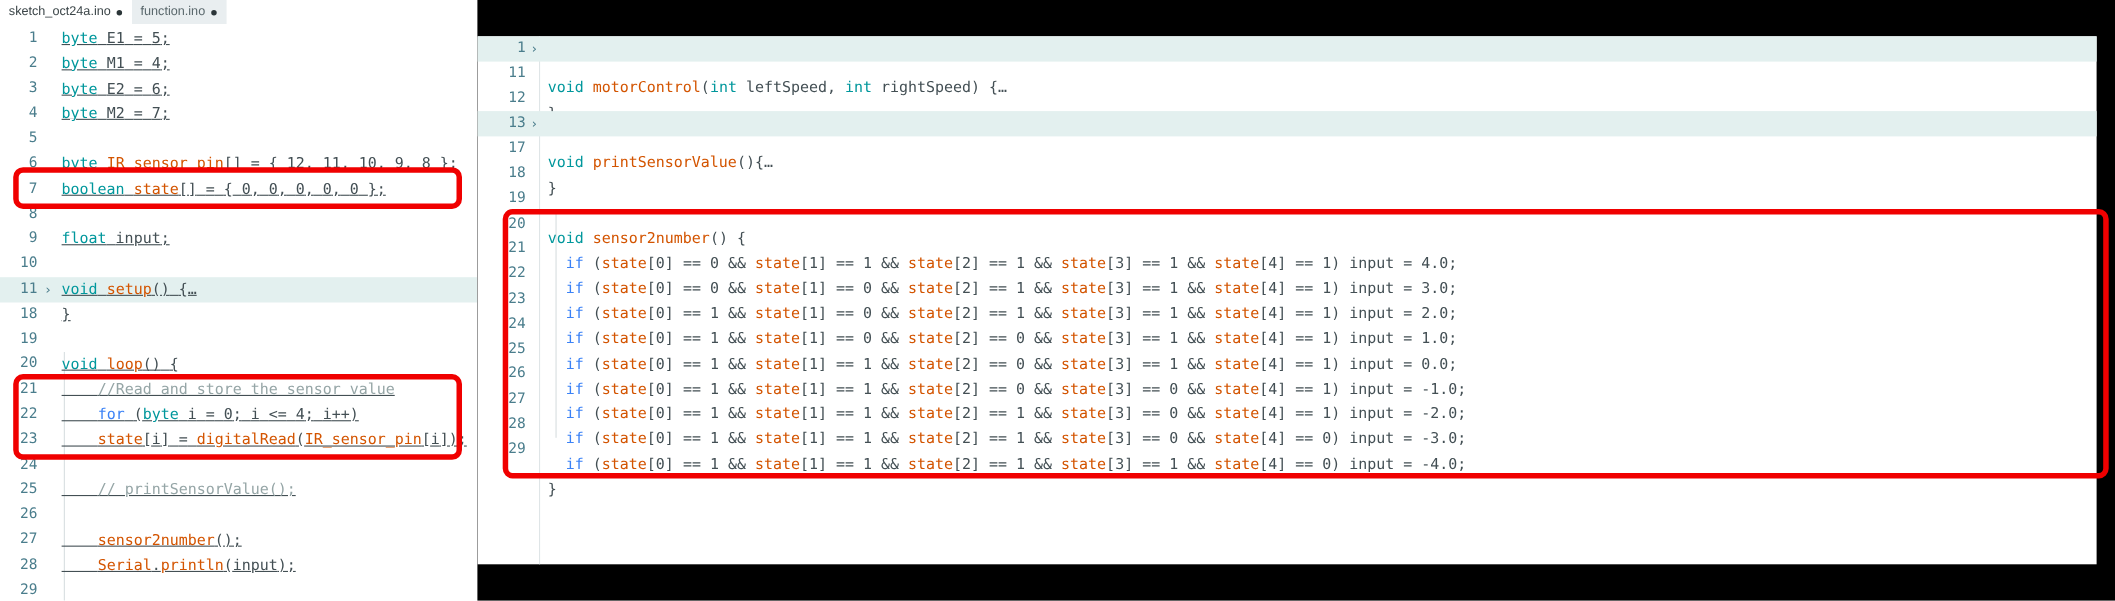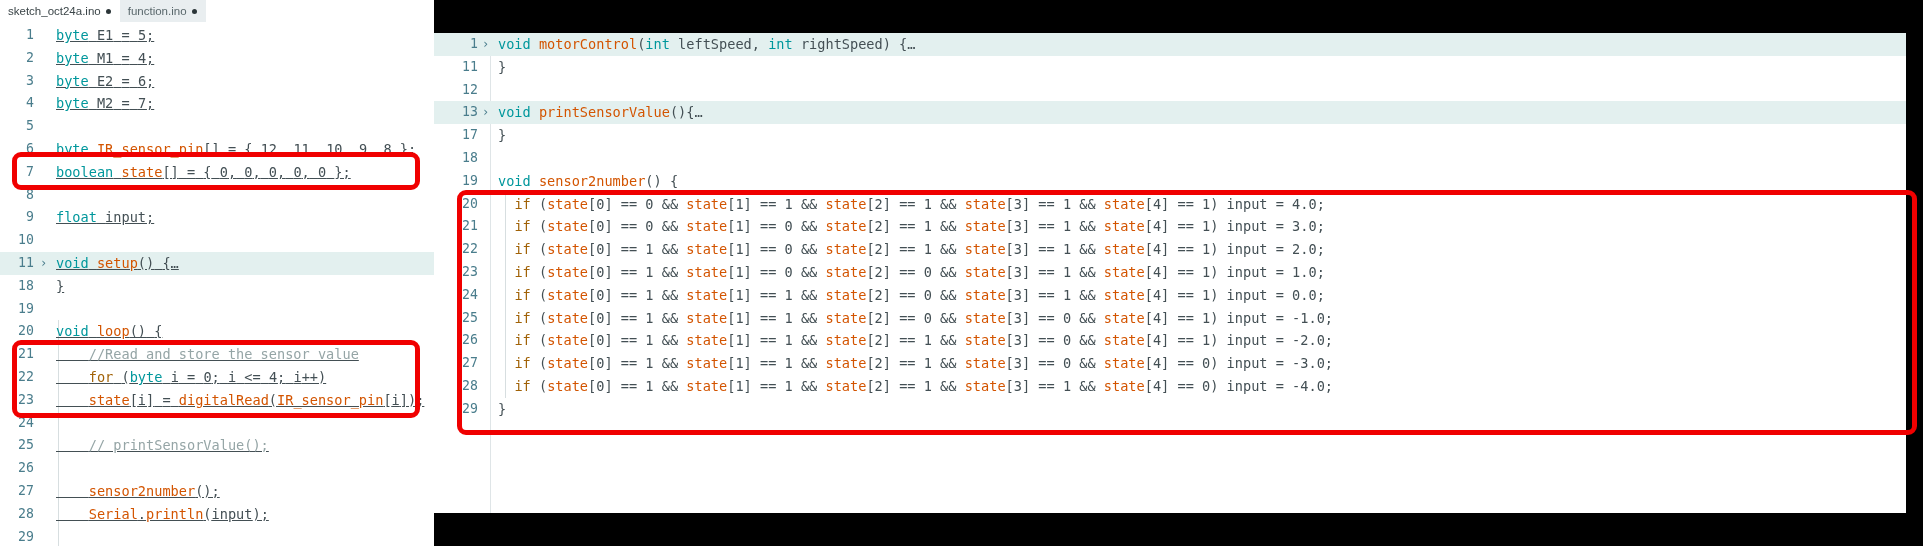--- a/index.html
+++ b/index.html
@@ -102,33 +102,33 @@
   }
   #right-white {
     position: absolute; left: 0px; top: 33px;
     width: 1472px; height: 480px;
     background: #ffffff;
   }
   #right-code { position: absolute; left: 0px; top: 33px; width: 1472px; }
   #right-code .ln { height: 22.8px; }
   #right-code .ln .num { left: 8px; width: 36px; }
   #right-code .ln .fold { left: 48px; }
-  #right-code .ln .txt { left: 64px; }
+  #right-code .ln .txt { left: 64px; margin-top: 36px; }
   #right-code .ln.folded { width: 1472px; }
   #right-gutter-line {
     position: absolute; left: 56px; top: 33px; width: 1px; height: 480px;
     background: #dfe5e7;
   }
   #right-indent-guide {
     position: absolute; left: 71px; width: 1px;
     background: #d7dee0;
   }
 
   
-  .t-kw    { color: #a16207; text-align: center; }   
+  .t-kw    { color: #3b82f6; text-align: center; }   
   .t-type  { color: #00979c; }   
   .t-fn    { color: #d35400; }   
   .t-num   { color: #434f54; }
   .t-plain { color: #434f54; }
   .t-comment { color: #95a5a6; }
   .t-punct { color: #434f54; }
 
   
   .redbox {
     position: absolute;

